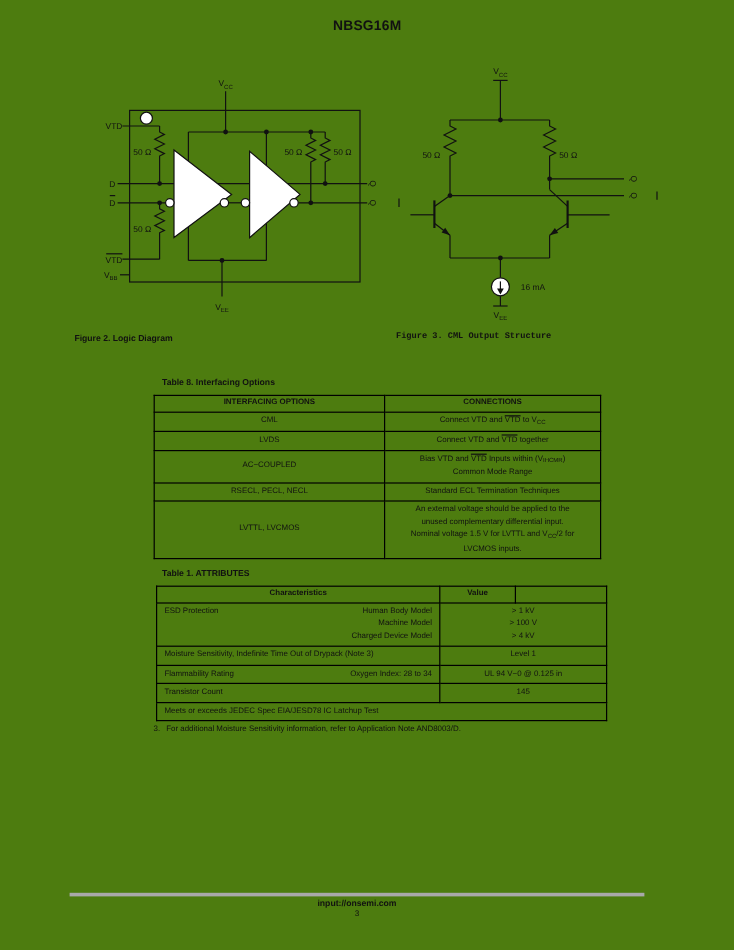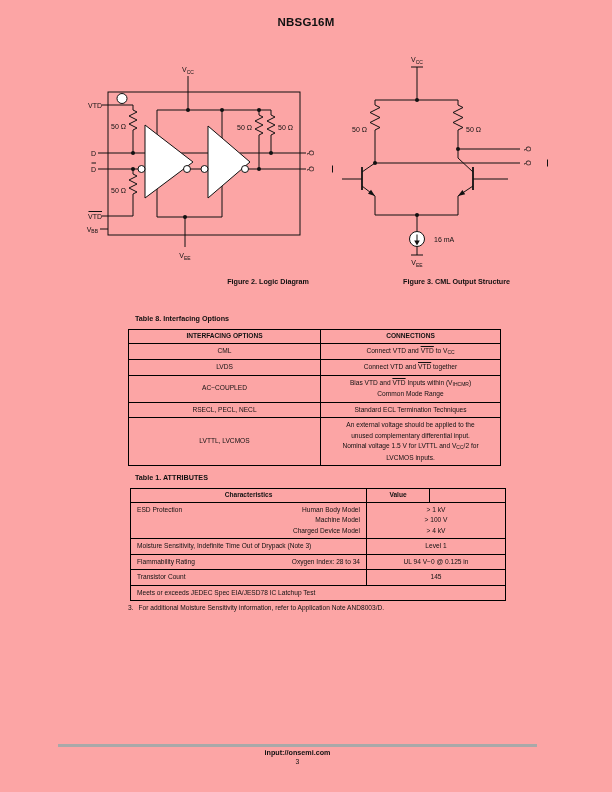--- a/index.html
+++ b/index.html
@@ -1,23 +1,23 @@
 <!DOCTYPE html>
 <html><head>
 <meta charset="utf-8">
 <style>
   html,body{margin:0;padding:0;background:#e8e8e8;}
-  .page{position:relative;width:612px;height:792px;background:#fca5a5;margin:0 auto;
+  .page{position:relative;width:612px;height:792px;background:#4d7c0f;margin:0 auto;
         font-family:"Liberation Sans",sans-serif;color:#111;overflow:hidden;}
   .title{position:absolute;top:16px;left:0;width:612px;text-align:center;
          font-weight:bold;font-size:11.5px;letter-spacing:.2px;}
   svg{position:absolute;overflow:visible;}
   svg text{font-family:"Liberation Sans",sans-serif;font-size:7px;fill:#111;}
   svg .sub{font-size:5px;}
-  .caption{position:absolute;font-weight:bold;font-size:7.2px;text-align:right;}
+  .caption{position:absolute;font-weight:bold;font-size:7.2px;text-align:left;}
   .tbl-title{position:absolute;font-weight:bold;font-size:7.2px;}
   table{position:absolute;border-collapse:collapse;table-layout:fixed;}
   th,td{border:1px solid #000;font-size:6.6px;line-height:10.5px;padding:2px 4px;
         vertical-align:middle;text-align:center;}
   th{font-weight:bold;padding:1px 2px;}
   td.lft{text-align:left;padding-left:6px;padding-right:6px;}
   .flexrow{display:flex;justify-content:space-between;align-items:flex-start;}
   .rt{text-align:right;}
   .ov{text-decoration:overline;}
   .sb{font-size:5px;vertical-align:-1px;}
@@ -157,21 +157,21 @@
     <g transform="rotate(90 198 99)">
       <text x="198" y="101.5" text-anchor="middle">Q</text>
     </g>
     <g transform="rotate(90 198 113)">
       <line x1="194.5" y1="93.5" x2="201.5" y2="93.5" stroke="#111" stroke-width="1"></line>
       <text x="198" y="115.5" text-anchor="middle">Q</text>
     </g>
   </svg>
 
   <div class="caption" style="left:62px;top:277px;width:247px;">Figure 2. Logic Diagram</div>
-  <div class="caption" style="left:330px;top:277px;width:180px;">Figure 3. CML Output Structure</div>
+  <div class="caption" style="left:330px;top:277px;width:180px;font-family:Liberation Mono, monospace;">Figure 3. CML Output Structure</div>
 
   <div class="tbl-title" style="left:135px;top:314px;">Table 8. Interfacing Options</div>
   <table style="left:128px;top:329px;width:362px;">
     <tbody>
         <tr>
       <th style="width:187px;">INTERFACING OPTIONS</th>
       <th style="width:175px;">CONNECTIONS</th>
     </tr>
     <tr>
       <td>CML</td>

